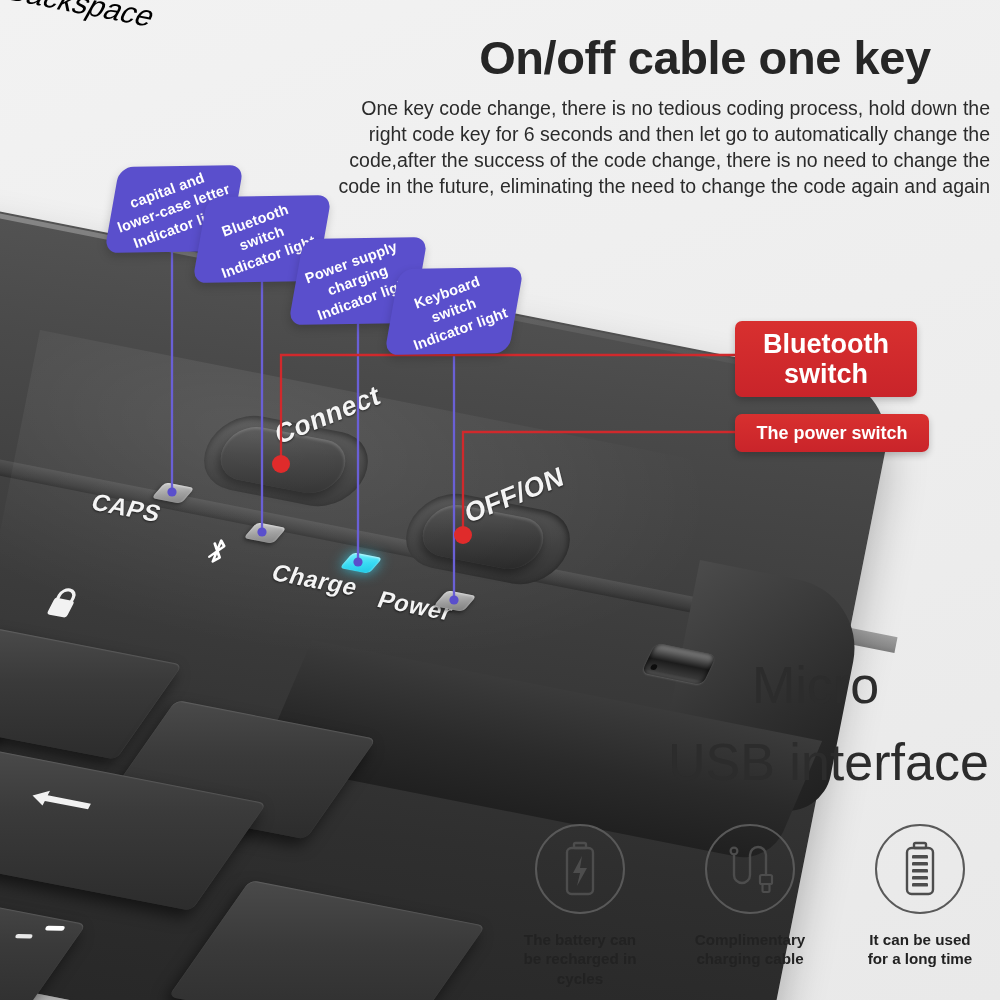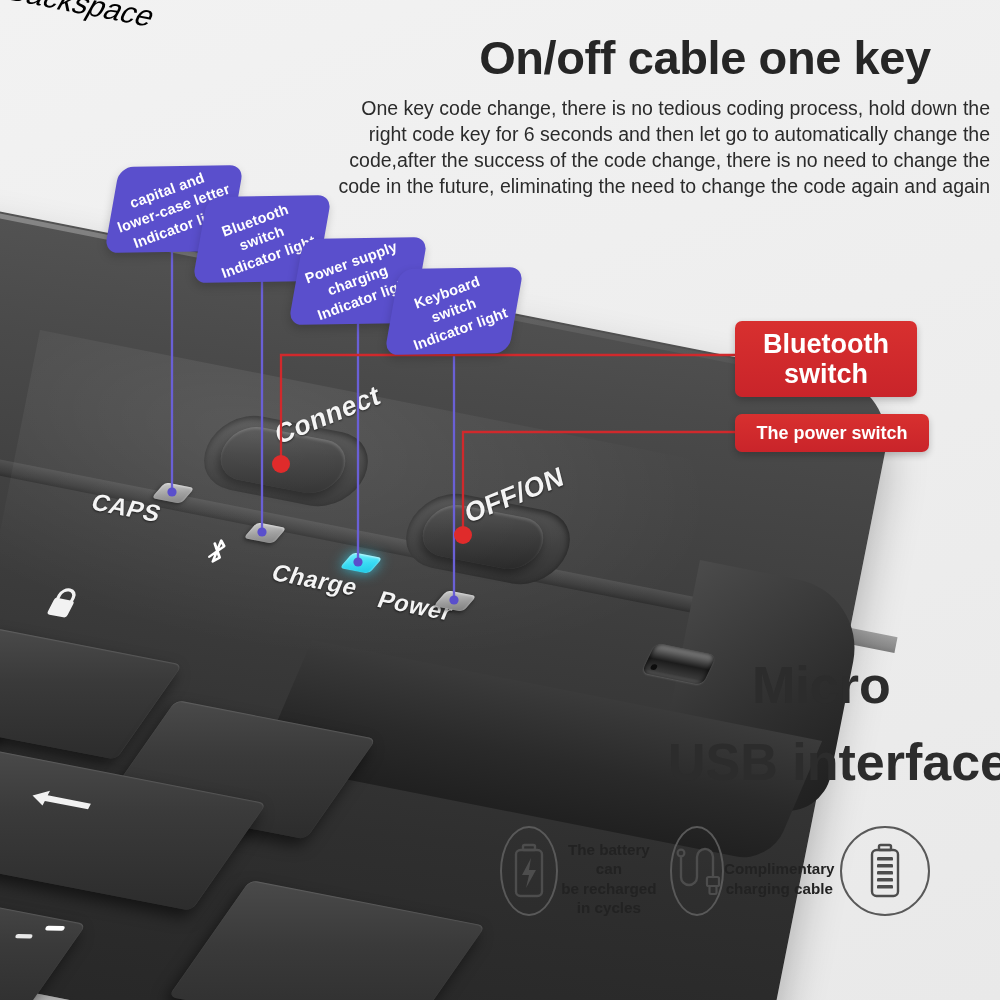--- a/index.html
+++ b/index.html
@@ -284,35 +284,35 @@
     font-size: 19.5px;
     line-height: 1.33;
     color: #2b2b2b;
     font-weight: 400;
   }
 
   
   .usb-head {
     position: absolute;
     color: #2c2c2c;
-    font-weight: 700;
+    font-weight: 400;
     white-space: nowrap;
   }
   .usb-l1 { left: 752px; top: 655px; font-size: 52px; }
   .usb-l2 { left: 668px; top: 732px; font-size: 52px; }
 
   
   .features {
     position: absolute;
     left: 500px; top: 824px;
     width: 500px;
     display: flex;
     justify-content: space-between;
   }
-  .feature { width: 160px; display: flex; flex-direction: row; align-items: center; }
+  .feature { width: 160px; display: flex; flex-direction: column; align-items: center; }
   .feature .circle {
     width: 86px; height: 86px;
     border: 2px solid #595959;
     border-radius: 50%;
     display: flex; align-items: center; justify-content: center;
   }
   .feature .cap {
     margin-top: 16px;
     font-size: 15.2px;
     font-weight: 700;
@@ -478,16 +478,18 @@
         <svg width="46" height="58" viewBox="0 0 46 58">
           <rect x="17" y="3" width="12" height="5" rx="1.6" fill="none" stroke="#4d4d4d" stroke-width="2.4"></rect>
           <rect x="10" y="8" width="26" height="46" rx="4.5" fill="none" stroke="#4d4d4d" stroke-width="2.4"></rect>
           <rect x="15" y="15" width="16" height="3.6" rx="1.2" fill="#4d4d4d"></rect>
           <rect x="15" y="22" width="16" height="3.6" rx="1.2" fill="#4d4d4d"></rect>
           <rect x="15" y="29" width="16" height="3.6" rx="1.2" fill="#4d4d4d"></rect>
           <rect x="15" y="36" width="16" height="3.6" rx="1.2" fill="#4d4d4d"></rect>
           <rect x="15" y="43" width="16" height="3.6" rx="1.2" fill="#4d4d4d"></rect>
         </svg>
       </div>
+      <div class="cap">It can be used
+for a long time</div>
     </div>
 
   </div>
 </div>
 
 </body></html>

